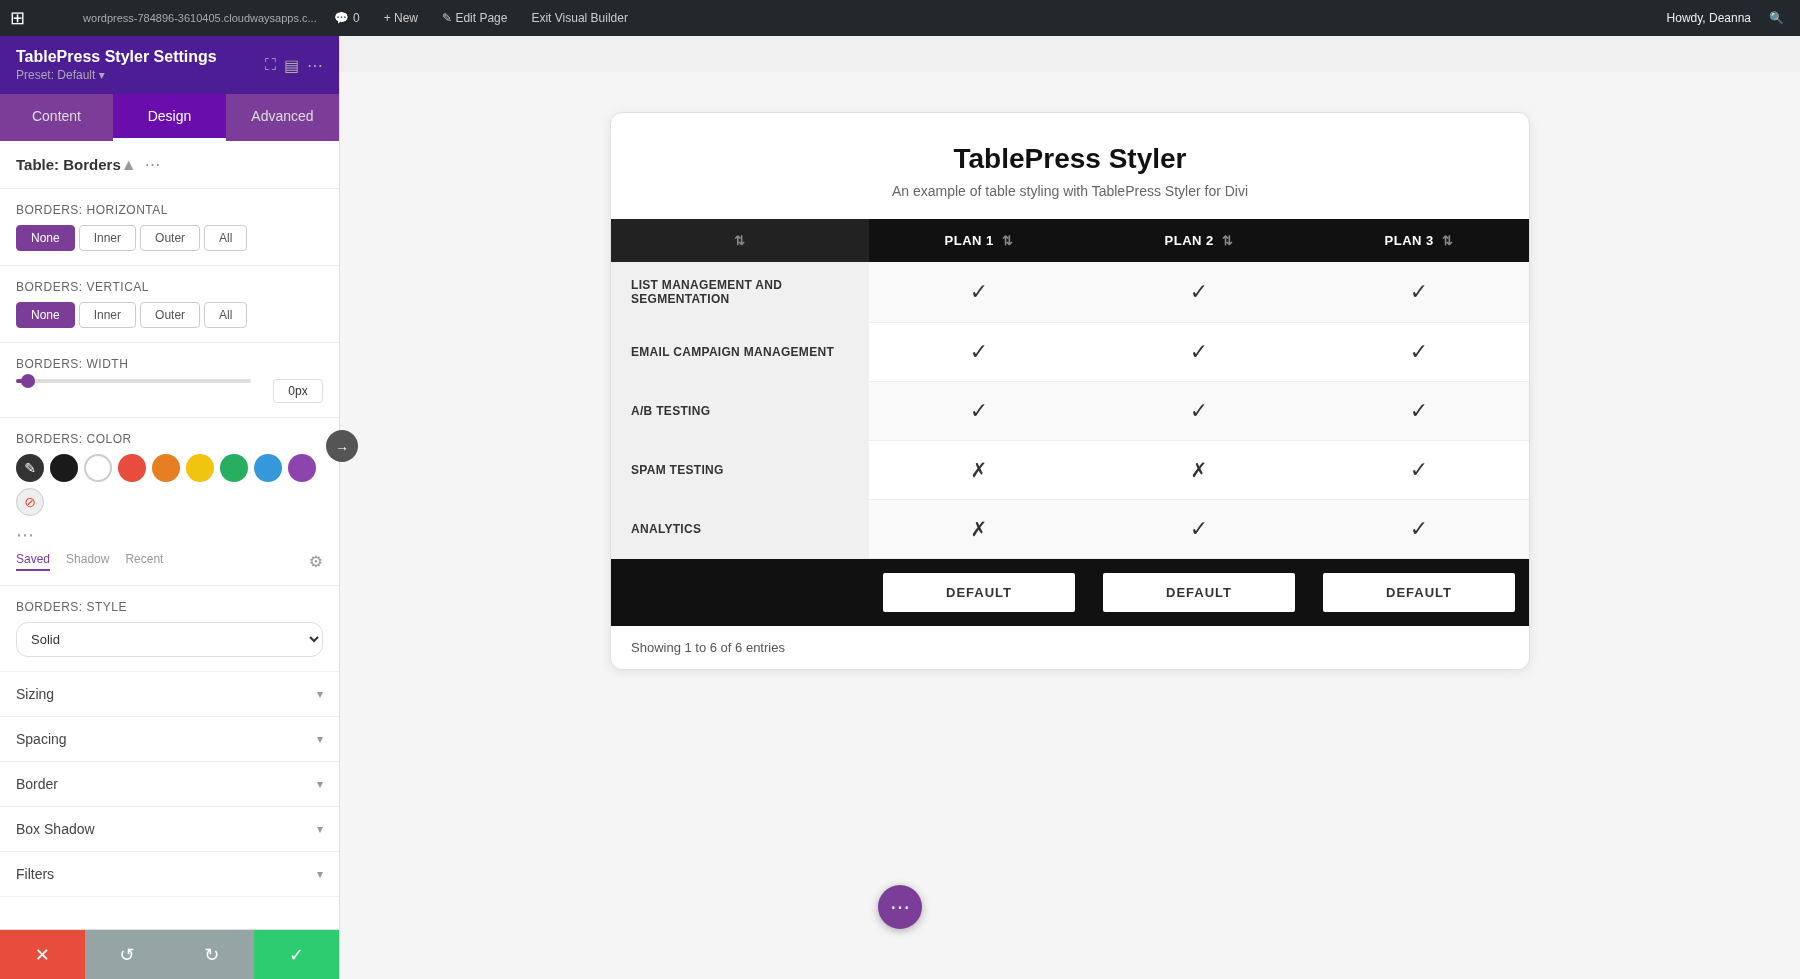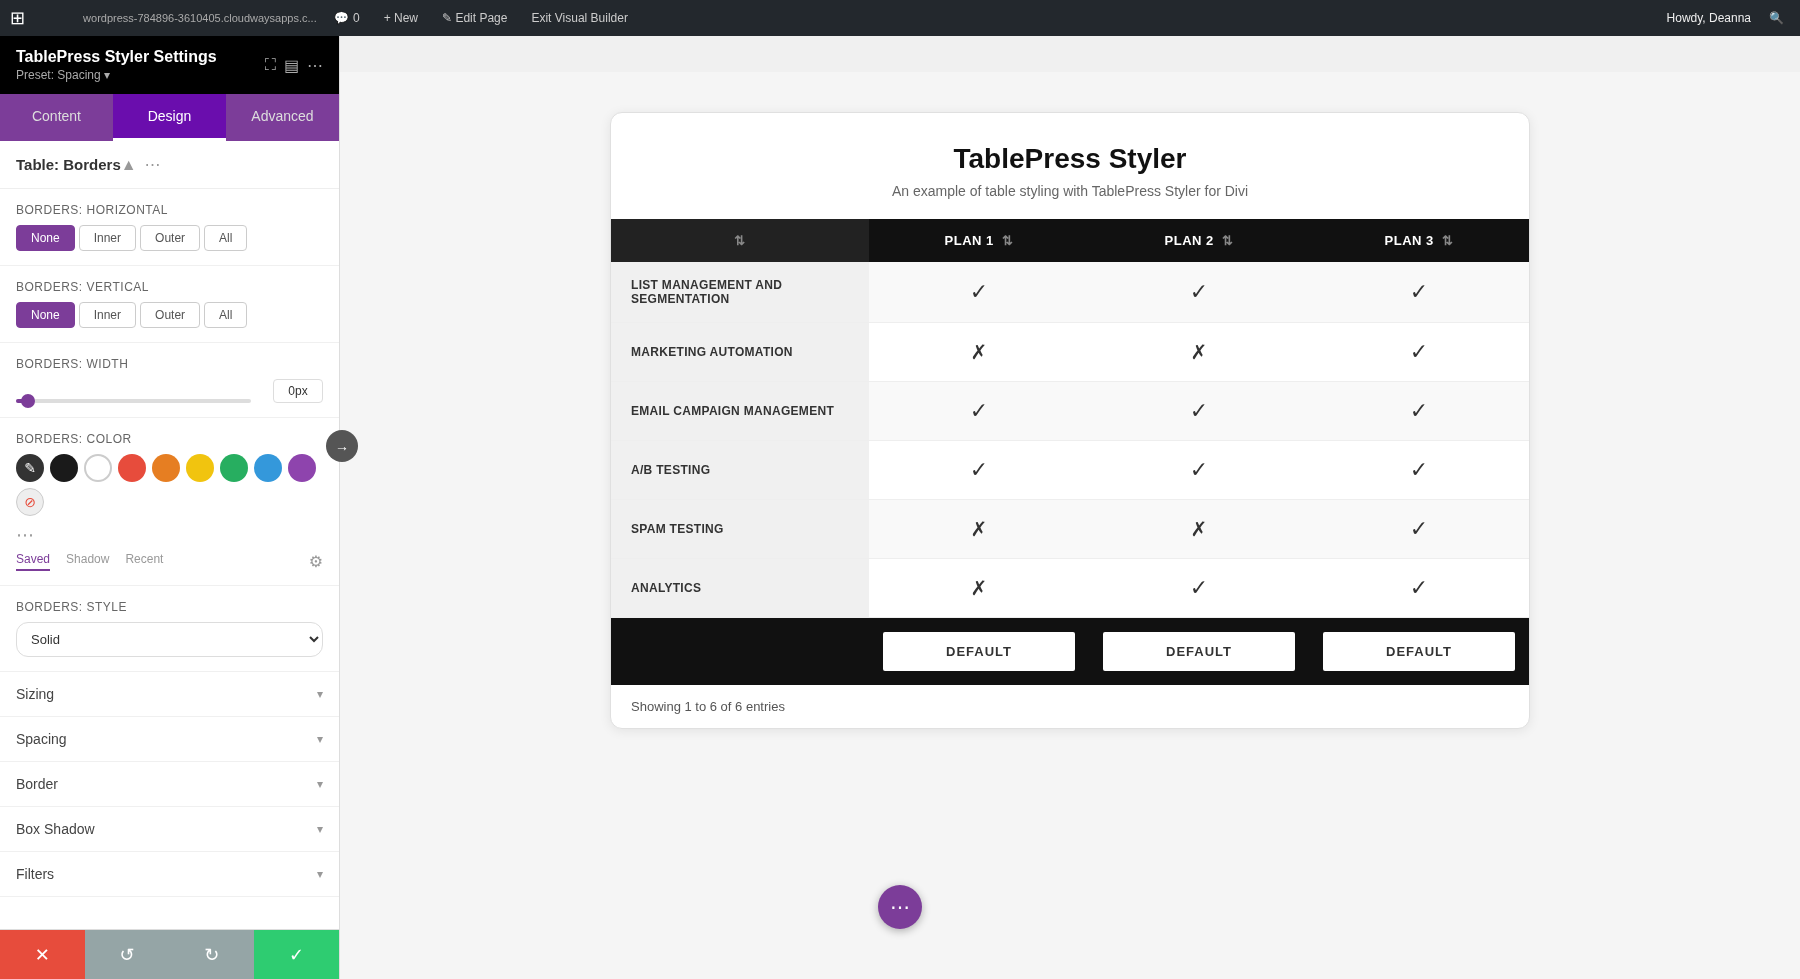--- a/index.html
+++ b/index.html
@@ -29,21 +29,21 @@
       width: 340px;
       height: calc(979px - 36px);
       background: #fff;
       border-right: 1px solid #ddd;
       display: flex;
       flex-direction: column;
       z-index: 100;
     }
 
     .sidebar-header {
-      background: #000000;
+      background: #4c1d95;
       padding: 12px 16px;
       color: #fff;
       display: flex;
       align-items: center;
       justify-content: space-between;
     }
     .sidebar-title { font-size: 16px; font-weight: 600; color: #fff; }
     .sidebar-preset { font-size: 12px; color: #aaa; margin-top: 2px; }
     .sidebar-header-icons { display: flex; gap: 8px; align-items: center; }
     .sidebar-icon-btn { color: #aaa; cursor: pointer; font-size: 16px; }
@@ -105,21 +105,21 @@
       color: #555;
     }
     .btn-option.active {
       background: #7c3d99;
       color: #fff;
       border-color: #7c3d99;
     }
 
     .slider-row {
       display: flex;
-      align-items: flex-end;
+      align-items: flex-start;
       gap: 22px;
     }
     .slider-track {
       flex: 1;
       height: 4px;
       background: #ddd;
       border-radius: 2px;
       position: relative;
     }
     .slider-fill {
@@ -373,21 +373,21 @@
   <span class="topbar-item">✎ <span>Edit Page</span></span>
   <span class="topbar-item">Exit Visual Builder</span>
   <span class="topbar-right">Howdy, Deanna</span>
   <span class="topbar-item">🔍</span>
 </div>
 
 <div class="sidebar">
   <div class="sidebar-header">
     <div>
       <div class="sidebar-title">TablePress Styler Settings</div>
-      <div class="sidebar-preset">Preset: Spacing ▾</div>
+      <div class="sidebar-preset">Preset: Default ▾</div>
     </div>
     <div class="sidebar-header-icons">
       <span class="sidebar-icon-btn">⛶</span>
       <span class="sidebar-icon-btn">▤</span>
       <span class="sidebar-icon-btn">⋯</span>
     </div>
   </div>
 
   <div class="sidebar-tabs">
     <div class="sidebar-tab">Content</div>
@@ -532,26 +532,20 @@
         </tr>
       </thead>
       <tbody id="table-body">
       <tr>
             <td>LIST MANAGEMENT AND SEGMENTATION</td>
             <td><span class="check">✓</span></td>
             <td><span class="check">✓</span></td>
             <td><span class="check">✓</span></td>
           </tr>
           <tr>
-            <td>MARKETING AUTOMATION</td>
-            <td><span class="cross">✗</span></td>
-            <td><span class="cross">✗</span></td>
-            <td><span class="check">✓</span></td>
-          </tr>
-          <tr>
             <td>EMAIL CAMPAIGN MANAGEMENT</td>
             <td><span class="check">✓</span></td>
             <td><span class="check">✓</span></td>
             <td><span class="check">✓</span></td>
           </tr>
           <tr>
             <td>A/B TESTING</td>
             <td><span class="check">✓</span></td>
             <td><span class="check">✓</span></td>
             <td><span class="check">✓</span></td>

